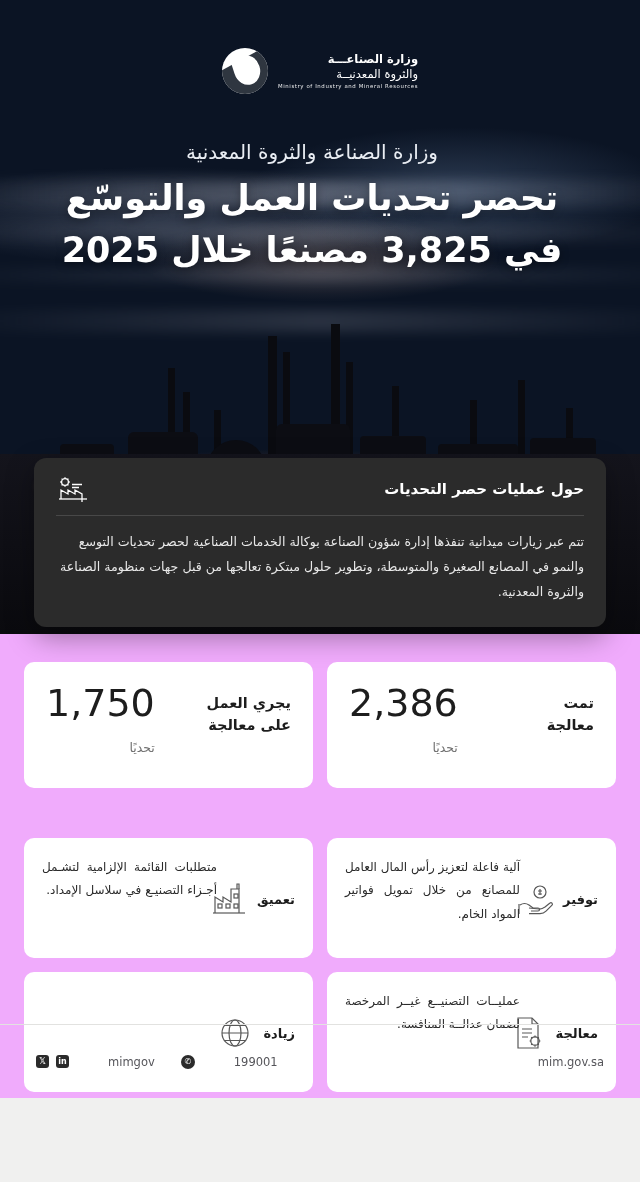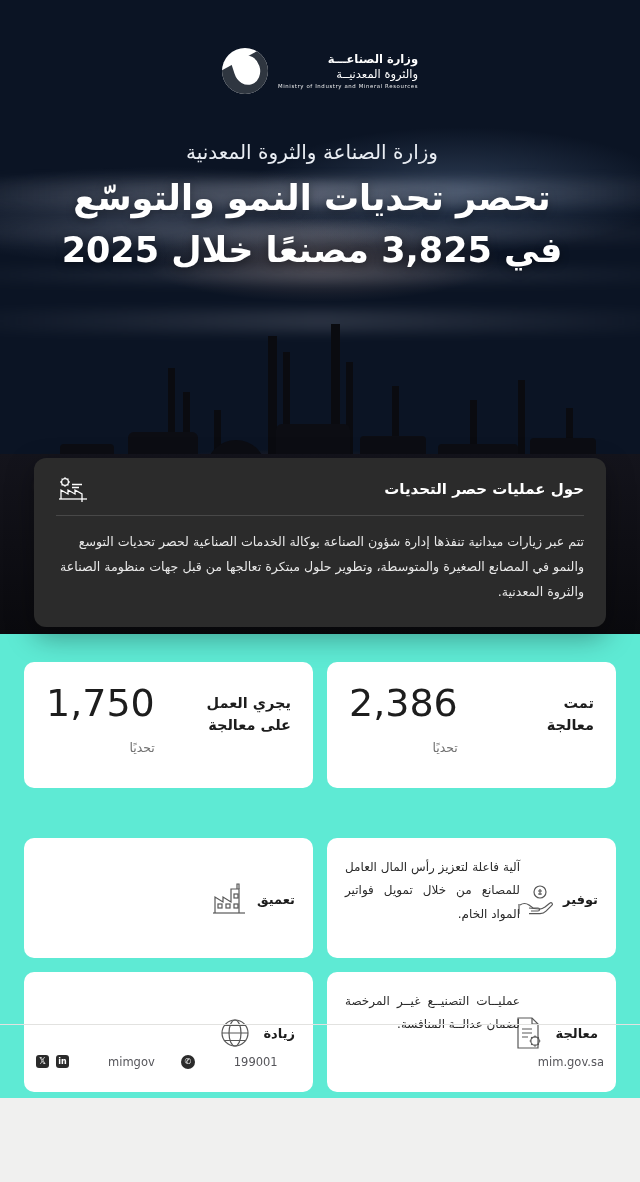--- a/index.html
+++ b/index.html
@@ -2,21 +2,21 @@
 <html lang="ar" dir="rtl"><head>
 <meta charset="utf-8">
 <style>
   * { box-sizing: border-box; margin: 0; padding: 0; }
   html, body {
     width: 640px; height: 1182px;
     background: #f0f0ef;
     font-family: "DejaVu Sans", sans-serif;
     overflow: hidden;
   }
-  .page { position: relative; width: 640px; height: 1098px; background: #5eead4; }
+  .page { position: relative; width: 640px; height: 1098px; background: #f0abfc; }
 
   
   .hero {
     position: relative;
     width: 640px; height: 634px;
     overflow: hidden;
     background: #0b1424;
   }
   .sky {
     position: absolute; inset: 0;
@@ -250,21 +250,21 @@
       <div class="logo-text">
         <div class="logo-l1">وزارة الصناعـــة</div>
         <div class="logo-l2">والثروة المعدنيــة</div>
         <div class="logo-l3">Ministry of Industry and Mineral Resources</div>
       </div>
       <span class="logo-mark"></span>
     </div>
 
     <div class="hero-text">
       <div class="hero-kicker">وزارة الصناعة والثروة المعدنية</div>
-      <div class="hero-h1">تحصر تحديات النمو والتوسّع</div>
+      <div class="hero-h1">تحصر تحديات العمل والتوسّع</div>
       <div class="hero-h1" style="margin-top:2px;">في 3,825 مصنعًا خلال 2025</div>
     </div>
   </div>
 
   <div class="about">
     <div class="about-head">
       <div class="about-title">حول عمليات حصر التحديات</div>
       <span>
         <svg width="34" height="26" viewBox="0 0 34 26" fill="none" stroke="#ffffff" stroke-width="1.3">
           <path d="M3 23h28"></path>
@@ -328,20 +328,21 @@
             <path d="M4 34h32"></path>
             <path d="M6 34V18l8 5v-5l8 5V10h8v24"></path>
             <rect x="9" y="25" width="4" height="4"></rect>
             <rect x="17" y="25" width="4" height="4"></rect>
             <rect x="25" y="15" width="4" height="4"></rect>
             <rect x="25" y="25" width="4" height="4"></rect>
             <path d="M28 10V5h2v5"></path>
           </svg>
         </span>
       </div>
+      <div class="card-text">متطلبات القائمة الإلزامية لتشـمل أجـزاء التصنيـع في سلاسل الإمداد.</div>
     </div>
 
     <div class="card">
       <div class="card-side">
         <div class="card-tag">معالجة</div>
         <span class="card-icon">
           <svg width="40" height="40" viewBox="0 0 40 40" fill="none" stroke="#3a3a3a" stroke-width="1.2">
             <path d="M10 5h14l6 6v24H10z"></path>
             <path d="M24 5v6h6"></path>
             <path d="M14 16h10M14 20h10M14 24h6"></path>

